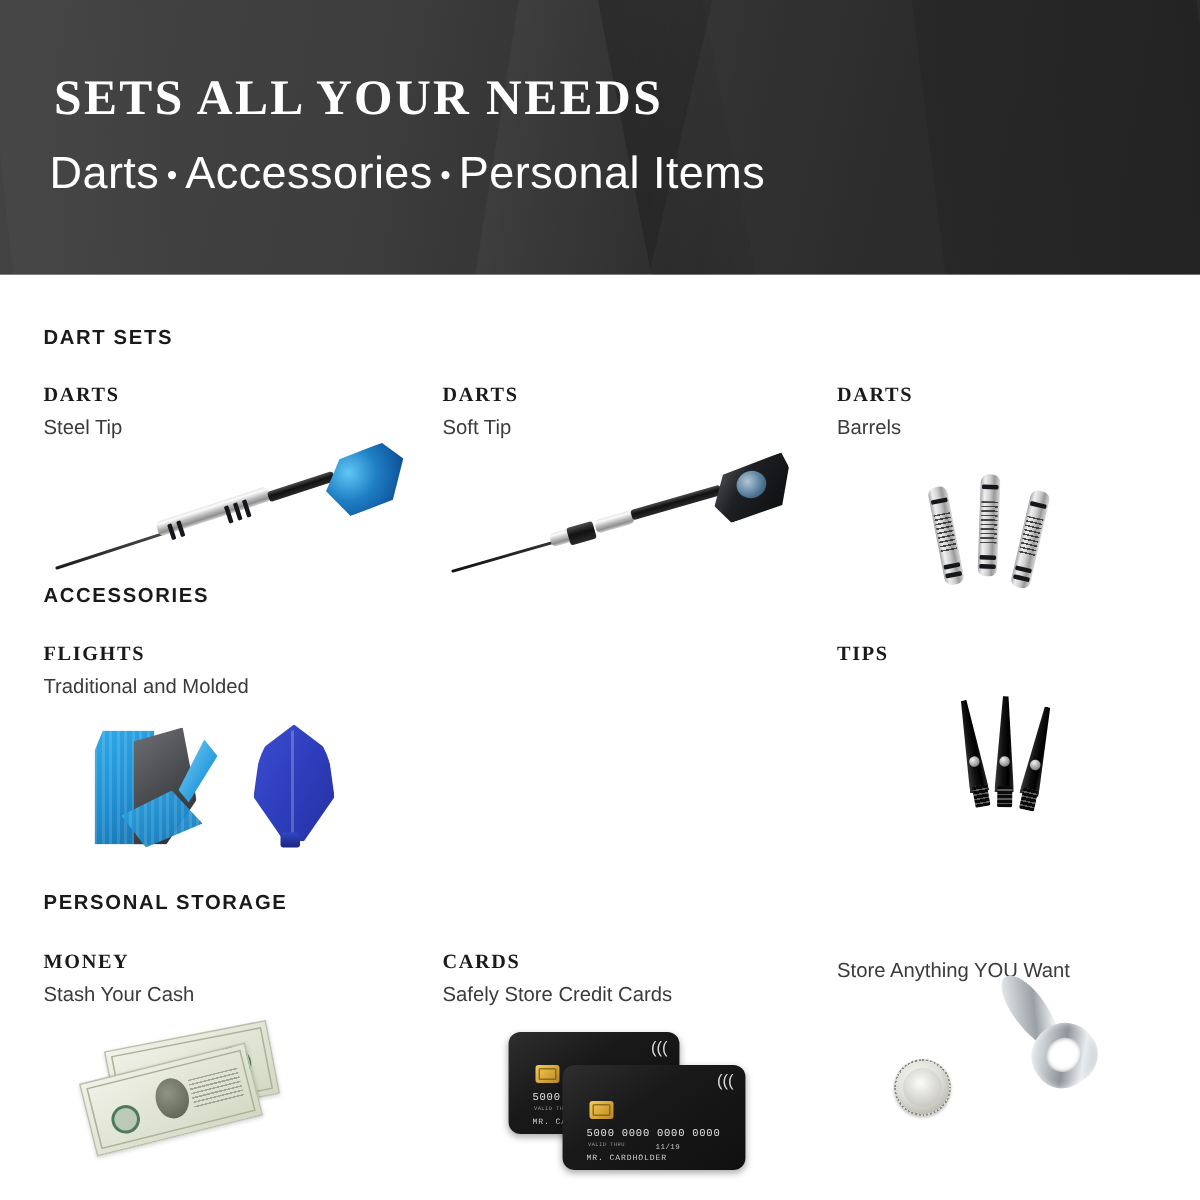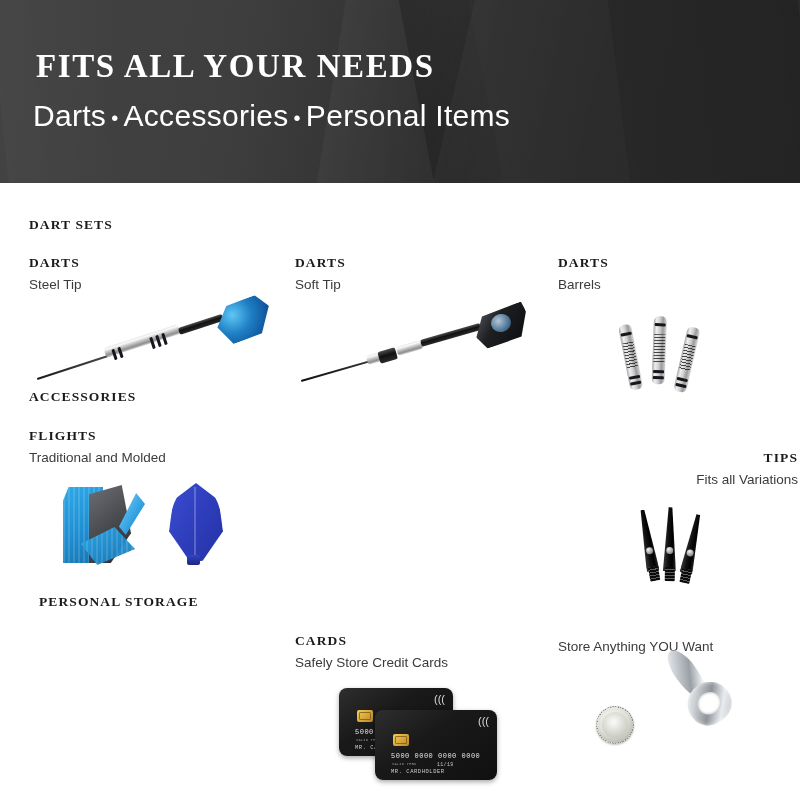--- a/index.html
+++ b/index.html
@@ -88,29 +88,29 @@
   .banner-sub .dot {
     font-size: 20px;
     vertical-align: middle;
     padding: 0 5px;
   }
 
   
   .section-label {
     position: absolute;
     left: 29px;
-    font-family: Liberation Serif, serif;
+    font-family: Liberation Sans, sans-serif;
     font-weight: 700;
     font-size: 13.5px;
     letter-spacing: 1.1px;
     color: #1a1a1a;
   }
   #sec-dartsets { top: 217px; }
   #sec-accessories { top: 389px; }
-  #sec-storage { top: 594px; margin-left: 10px; }
+  #sec-storage { top: 594px; }
 
   .card { position: absolute; }
   .card-title {
     font-family: "Liberation Serif", serif;
     font-weight: 700;
     font-size: 13.5px;
     letter-spacing: 1.1px;
     color: #1a1a1a;
     white-space: nowrap;
   }
@@ -328,21 +328,21 @@
 <div class="page">
 
   <div class="banner">
     <div class="banner-base"></div>
     <div class="facet facet-e"></div>
     <div class="facet facet-a"></div>
     <div class="facet facet-b"></div>
     <div class="facet facet-c"></div>
     <div class="facet facet-d"></div>
 
-    <div class="banner-title">FITS ALL YOUR NEEDS</div>
+    <div class="banner-title">SETS ALL YOUR NEEDS</div>
 
     <div class="banner-sub">
       <span>Darts</span><span class="dot">•</span><span>Accessories</span><span class="dot">•</span><span>Personal Items</span>
     </div>
   </div>
 
   <div class="section-label" id="sec-dartsets">DART SETS</div>
 
   <div class="card" style="left:29px; top:255px;">
     <div class="card-title">DARTS</div>
@@ -418,23 +418,22 @@
       <div class="flight-cyan" style="left:52px; top:52px; width:54px; height:38px; clip-path:polygon(0% 44%, 62% 0%, 100% 58%, 30% 100%); opacity:.95;"></div>
       <div class="flight-blue" style="left:90px; top:18px; width:26px; height:42px; clip-path:polygon(0% 80%, 66% 0%, 100% 26%, 26% 100%); background:linear-gradient(120deg,#7fd4f7,#2f9fe0 60%,#1a6fae);"></div>
 
       <div class="flight-navy" style="left:140px; top:8px; width:54px; height:78px; border-radius:50% 50% 42% 42% / 62% 62% 38% 38%; clip-path:polygon(50% 0%, 92% 22%, 100% 62%, 62% 100%, 38% 100%, 0% 62%, 8% 22%);"></div>
       <div class="flight-navy" style="left:165px; top:12px; width:2px; height:68px; background:rgba(255,255,255,.22);"></div>
       <div class="flight-navy" style="left:158px; top:80px; width:13px; height:10px; border-radius:2px; background:linear-gradient(to bottom,#3246c4,#1d2580);"></div>
     </div>
   </div>
 
 
-  <div class="card" style="left:558px; top:450px;text-align:right;">
+  <div class="card" style="left:558px; top:428px;">
     <div class="card-title">TIPS</div>
-    <div class="card-desc">Fits all Variations</div>
     <div class="art">
       <div class="dart-wrap" style="left:78px; top:14px; transform:rotate(-10deg);">
         <div class="tip-cone" style="left:0; top:0; width:13px; height:62px; clip-path:polygon(36% 0%, 64% 0%, 100% 100%, 0% 100%);"></div>
         <div class="tip-dot" style="left:3px; top:38px;"></div>
         <div class="thread" style="left:2px; top:58px; width:10px; height:14px;"></div>
       </div>
       <div class="dart-wrap" style="left:106px; top:10px; transform:rotate(1deg);">
         <div class="tip-cone" style="left:0; top:0; width:13px; height:64px; clip-path:polygon(36% 0%, 64% 0%, 100% 100%, 0% 100%);"></div>
         <div class="tip-dot" style="left:3px; top:40px;"></div>
         <div class="thread" style="left:2px; top:60px; width:10px; height:14px;"></div>
@@ -442,20 +441,37 @@
       <div class="dart-wrap" style="left:134px; top:16px; transform:rotate(12deg);">
         <div class="tip-cone" style="left:0; top:0; width:13px; height:60px; clip-path:polygon(36% 0%, 64% 0%, 100% 100%, 0% 100%);"></div>
         <div class="tip-dot" style="left:3px; top:36px;"></div>
         <div class="thread" style="left:2px; top:56px; width:10px; height:14px;"></div>
       </div>
     </div>
   </div>
 
   <div class="section-label" id="sec-storage">PERSONAL STORAGE</div>
 
+  <div class="card" style="left:29px; top:633px;">
+    <div class="card-title">MONEY</div>
+    <div class="card-desc">Stash Your Cash</div>
+    <div class="art">
+      <div class="bill" style="left:44px; top:10px; width:108px; height:48px; transform:rotate(-11deg);">
+        <div class="bill-inner"></div>
+        <div class="bill-seal" style="left:70px; top:12px; width:20px; height:20px;"></div>
+        <div class="bill-ruled" style="left:10px; top:20px; width:52px; height:14px;"></div>
+      </div>
+      <div class="bill" style="left:28px; top:28px; width:112px; height:48px; transform:rotate(-14deg);">
+        <div class="bill-inner"></div>
+        <div class="bill-oval" style="left:46px; top:10px; width:22px; height:27px;"></div>
+        <div class="bill-seal" style="left:14px; top:20px; width:15px; height:15px;"></div>
+        <div class="bill-ruled" style="left:70px; top:14px; width:34px; height:20px;"></div>
+      </div>
+    </div>
+  </div>
 
   <div class="card" style="left:295px; top:633px;">
     <div class="card-title">CARDS</div>
     <div class="card-desc">Safely Store Credit Cards</div>
     <div class="art">
 
       <div class="ccard" style="left:44px; top:8px; width:114px; height:68px;">
         <div class="wave" style="right:8px; top:6px;">(((</div>
         <div class="chip" style="left:18px; top:22px;"></div>
         <div class="ccnum" style="left:16px; top:40px;">5000 0000 0000 0000</div>

